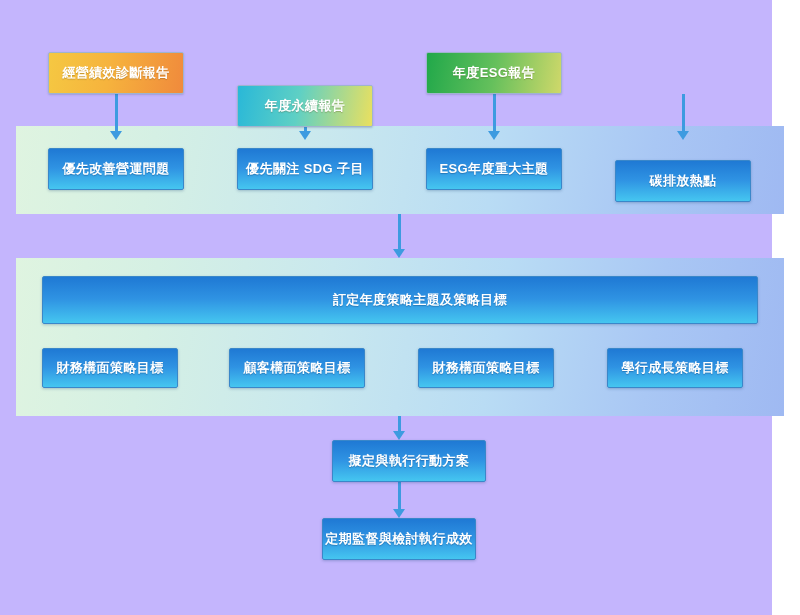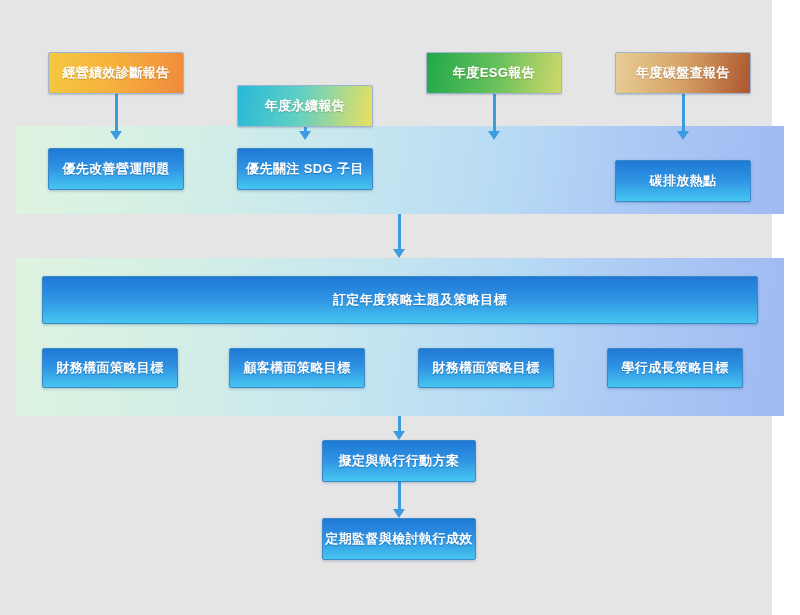--- a/index.html
+++ b/index.html
@@ -11,21 +11,21 @@
   body {
     width: 800px;
     height: 615px;
     font-family: "Liberation Sans", "DejaVu Sans", sans-serif;
     overflow: hidden;
   }
   #diagram {
     position: relative;
     width: 772px;
     height: 615px;
-    background: #e5e5e5;
+    background: #c4b5fd;
   }
 
   
   .node {
     position: absolute;
     box-sizing: border-box;
     display: flex;
     align-items: center;
     justify-content: center;
     text-align: center;
@@ -112,21 +112,21 @@
   .psp-3 { left: 418px; }
   .psp-4 { left: 607px; }
 
   
   .tail-box {
     left: 322px;
     width: 154px;
     height: 42px;
     font-size: 13px;
   }
-  #action-plan-box { top: 440px; }
+  #action-plan-box { top: 440px; margin-left: 10px; }
   #review-box      { top: 518px; }
 
   
   .arrow {
     position: absolute;
     z-index: 4;
   }
   .arrow .shaft {
     position: absolute;
     left: 50%;
@@ -177,23 +177,20 @@
 
   <div class="node source-box src-1">
     <span>經營績效診斷報告</span>
   </div>
   <div class="node source-box src-2">
     <span>年度永續報告</span>
   </div>
   <div class="node source-box src-3">
     <span>年度ESG報告</span>
   </div>
-  <div class="node source-box src-4">
-    <span>年度碳盤查報告</span>
-  </div>
 
   <div class="arrow arrow-s2f a-col-1">
     <div class="shaft"></div>
     <div class="head"></div>
   </div>
   <div class="arrow arrow-s2f a-col-2">
     <div class="shaft"></div>
     <div class="head"></div>
   </div>
   <div class="arrow arrow-s2f a-col-3">
@@ -206,20 +203,23 @@
   </div>
 
   <div class="panel" id="panel-findings"></div>
 
   <div class="node blue-box finding-box fnd-1">
     <span>優先改善營運問題</span>
   </div>
   <div class="node blue-box finding-box fnd-2">
     <span>優先關注 SDG 子目</span>
   </div>
+  <div class="node blue-box finding-box fnd-3">
+    <span>ESG年度重大主題</span>
+  </div>
   <div class="node blue-box finding-box fnd-4">
     <span>碳排放熱點</span>
   </div>
 
   <div class="arrow" id="arrow-findings-strategy">
     <div class="shaft"></div>
     <div class="head"></div>
   </div>
 
   <div class="panel" id="panel-strategy"></div>

